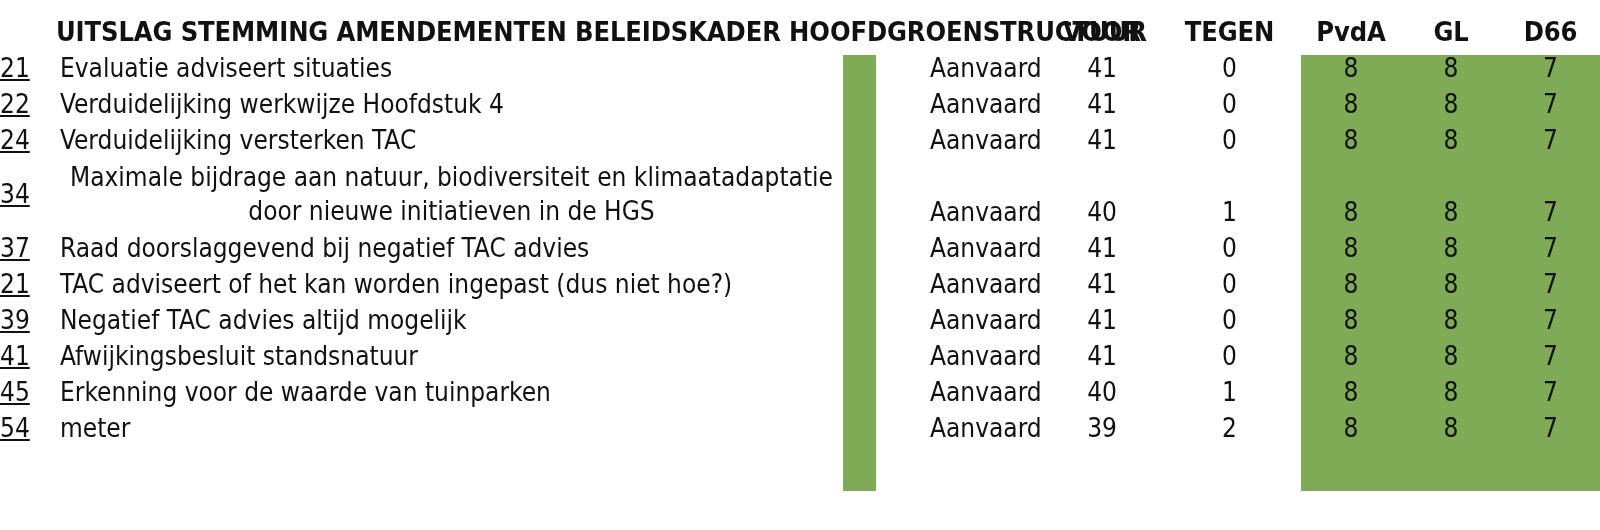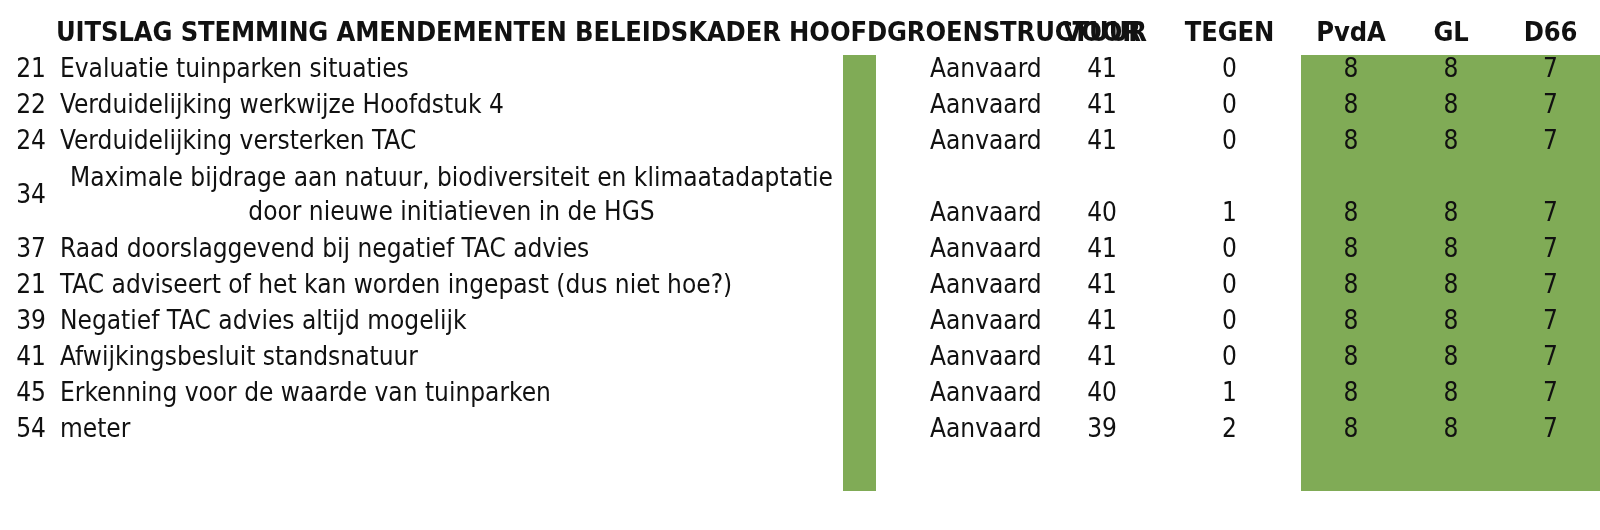--- a/index.html
+++ b/index.html
@@ -81,23 +81,24 @@
     padding-left: 4px !important;
     white-space: nowrap;
   }
   .hdr-c { text-align: center; }
 
   
   tr.data-row { height: 36px; }
   tr.data-row td { font-size: 26px; }
 
   td.num {
-    text-align: right;
+    text-align: left;
     padding-right: 6px !important;
     font-size: 26px;
+    text-decoration: underline;
   }
   td.desc {
     text-align: left;
     padding-left: 8px !important;
     line-height: 1.32;
   }
   td.status {
     text-align: left;
     padding-left: 27px !important;
     white-space: nowrap;
@@ -136,21 +137,21 @@
         <td class="title-cell" colspan="3">UITSLAG STEMMING AMENDEMENTEN BELEIDSKADER HOOFDGROENSTRUCTUUR</td>
         <td class="hdr-c">VOOR</td>
         <td class="hdr-c">TEGEN</td>
         <td class="hdr-c">PvdA</td>
         <td class="hdr-c">GL</td>
         <td class="hdr-c">D66</td>
       </tr>
 
       <tr class="data-row">
         <td class="num">21</td>
-        <td class="desc">Evaluatie tuinparken situaties</td>
+        <td class="desc">Evaluatie adviseert situaties</td>
         <td></td>
         <td class="status">Aanvaard</td>
         <td class="ctr">41</td>
         <td class="ctr">0</td>
         <td class="ctr">8</td>
         <td class="ctr">8</td>
         <td class="ctr">7</td>
       </tr>
 
       <tr class="data-row">

